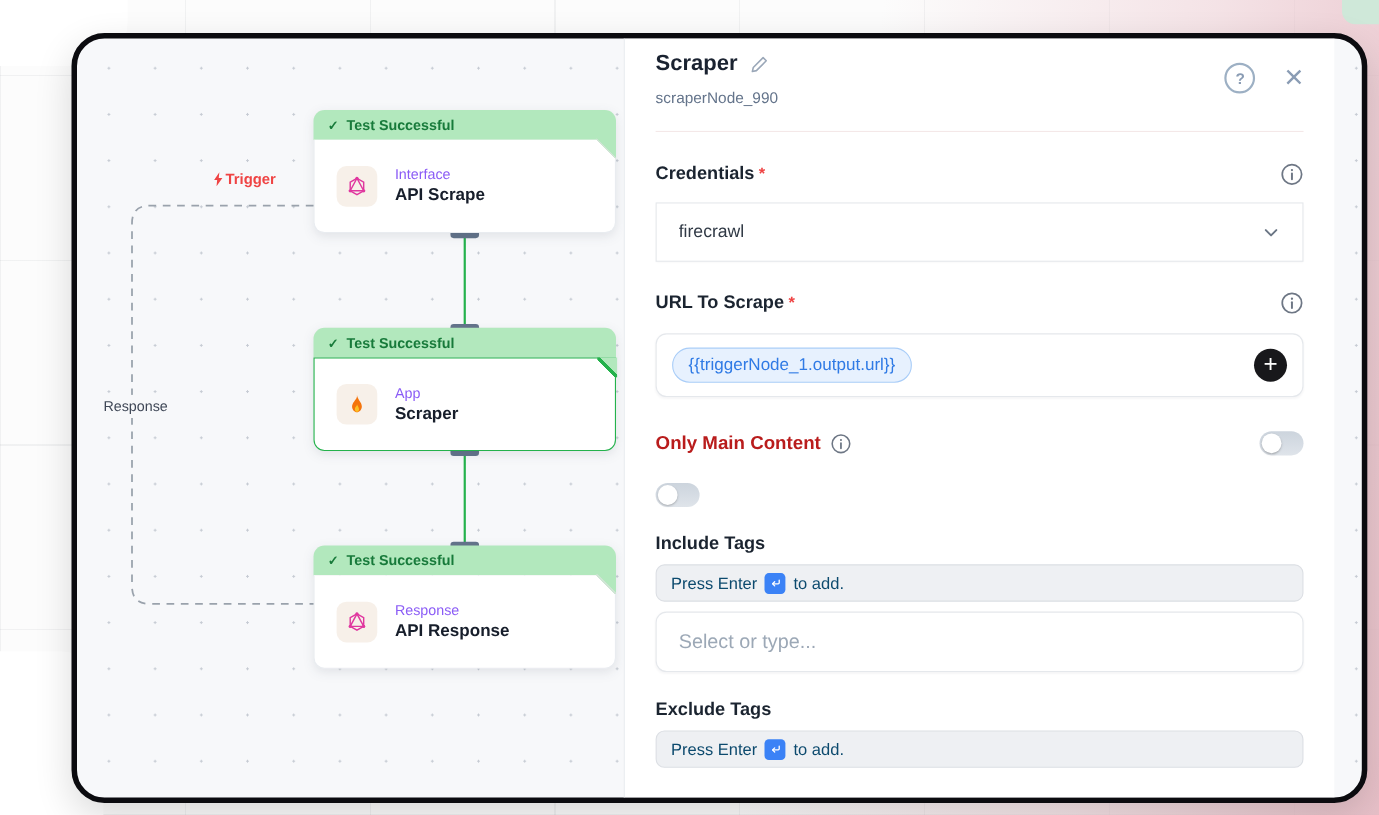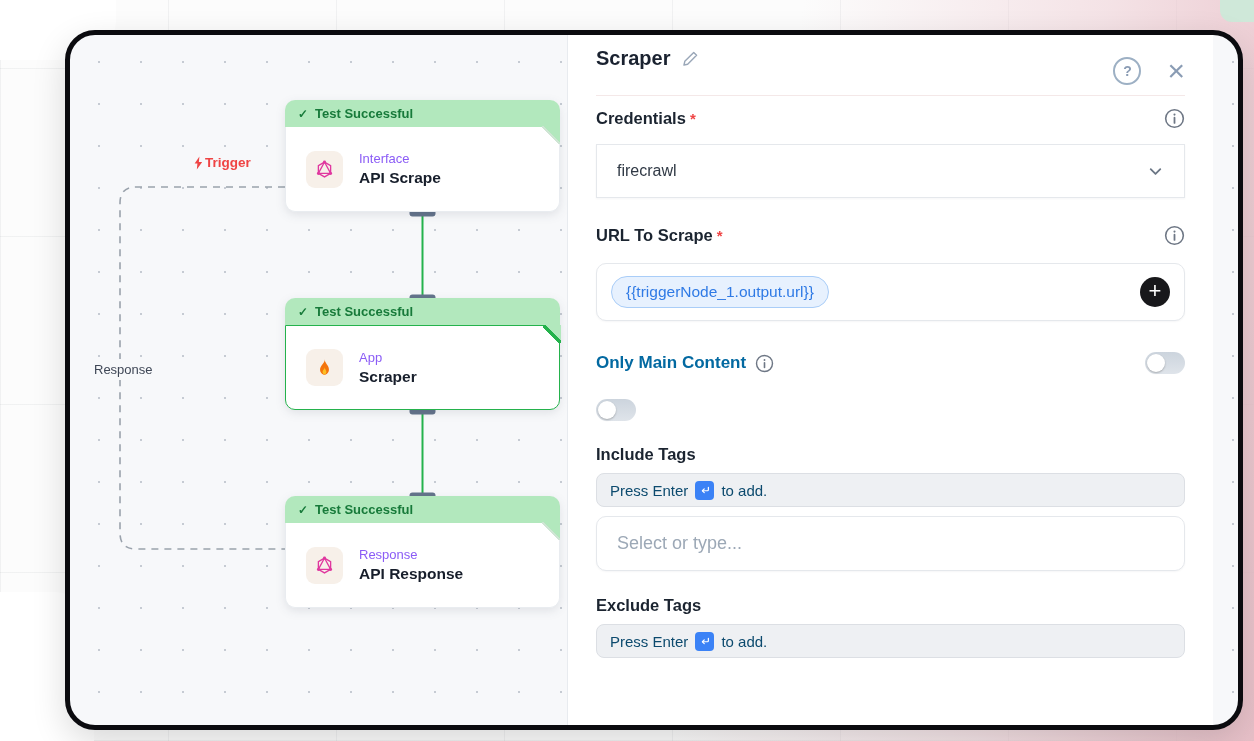--- a/index.html
+++ b/index.html
@@ -78,21 +78,21 @@
   .help-circle{
     width:24px;height:24px;border-radius:50%;border:2px solid #9db0c4;color:#8a9cb4;
     font-size:14px;font-weight:700;display:flex;align-items:center;justify-content:center;cursor:pointer;
   }
   .close-x{font-size:30px;line-height:24px;color:#8a9cb4;cursor:pointer;font-weight:400;}
   .divider{height:1px;background:#f4e8e8;margin-top:22px;}
 
   .label-row{display:flex;align-items:center;justify-content:space-between;}
   .field-label{font-size:16.5px;font-weight:700;color:#1b2430;}
   .req{color:#ef4444;margin-left:4px;font-size:15px;}
-  .mt26{margin-top:12px;} .mt27{margin-top:27px;} .mt30{margin-top:30px;}
+  .mt26{margin-top:28px;} .mt27{margin-top:27px;} .mt30{margin-top:30px;}
   .mt23{margin-top:23px;} .mt25{margin-top:25px;}
 
   .select-box{
     margin-top:15px;height:54px;border:1px solid #e5e8ec;border-radius:0;background:#fff;
     box-shadow:0 1px 2px rgba(16,24,40,0.04);
     display:flex;align-items:center;justify-content:space-between;
     padding:0 20px 0 20px;cursor:pointer;box-sizing:border-box;
   }
   .select-value{font-size:16px;color:#303945;}
 
@@ -107,21 +107,21 @@
     padding:6px 14px;font-size:15.5px;color:#2f7ae5;
   }
   .plus-btn{
     width:30px;height:30px;border-radius:50%;background:#18181b;color:#ffffff;
     display:flex;align-items:center;justify-content:center;font-size:22px;line-height:1;cursor:pointer;
     font-weight:400;padding-bottom:2px;box-sizing:border-box;
   }
 
   .toggle-row{display:flex;align-items:center;justify-content:space-between;height:24px;}
   .toggle-left{display:flex;align-items:center;gap:9px;}
-  .toggle-label{font-size:17px;font-weight:600;color:#0369a1;}
+  .toggle-label{font-size:17px;font-weight:600;color:#b91c1c;}
   .toggle{
     width:40px;height:22px;border-radius:11px;position:relative;cursor:pointer;
     background:linear-gradient(180deg,#ccd4dd,#dfe4ea);
   }
   .toggle .knob{
     position:absolute;left:2px;top:2px;width:18px;height:18px;border-radius:50%;
     background:#ffffff;box-shadow:0 1px 2px rgba(0,0,0,0.25);
   }
 
   .hint-bar{
@@ -246,20 +246,21 @@
   </div>
 
   <div class="panel">
 
     <div class="panel-title-row">
       <h1 class="panel-title">Scraper</h1>
       <svg width="19" height="19" viewBox="0 0 20 20" fill="none">
         <path d="M13.4 3.6l3 3L7 16l-3.9.9L4 13z" stroke="#9aa7b8" stroke-width="1.5" stroke-linejoin="round"></path>
       </svg>
     </div>
+    <div class="panel-sub">scraperNode_990</div>
 
     <div class="panel-actions">
       <div class="help-circle">?</div>
       <div class="close-x">×</div>
     </div>
 
     <div class="divider"></div>
 
     <div class="label-row mt26">
       <span class="field-label">

